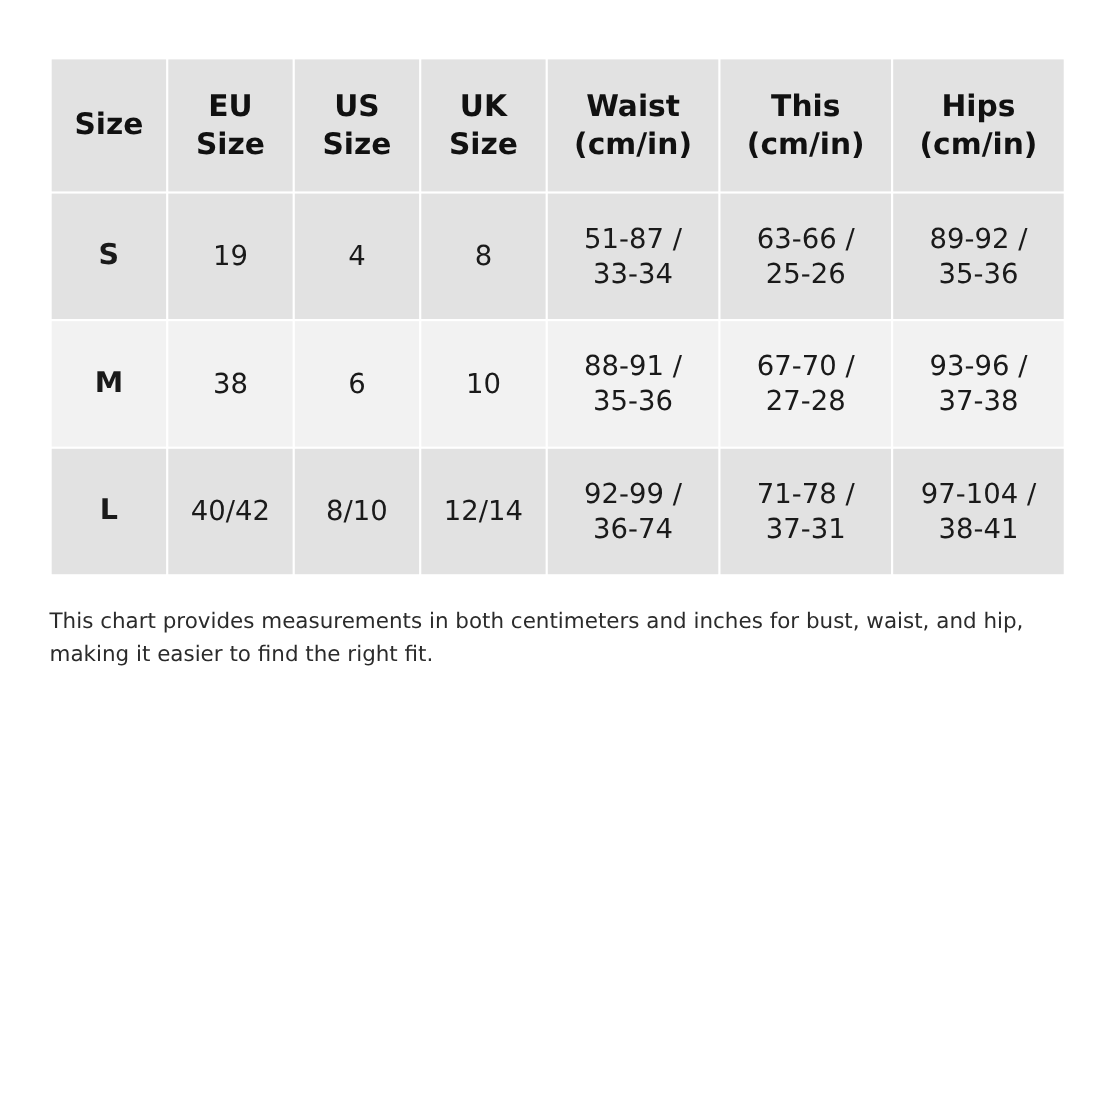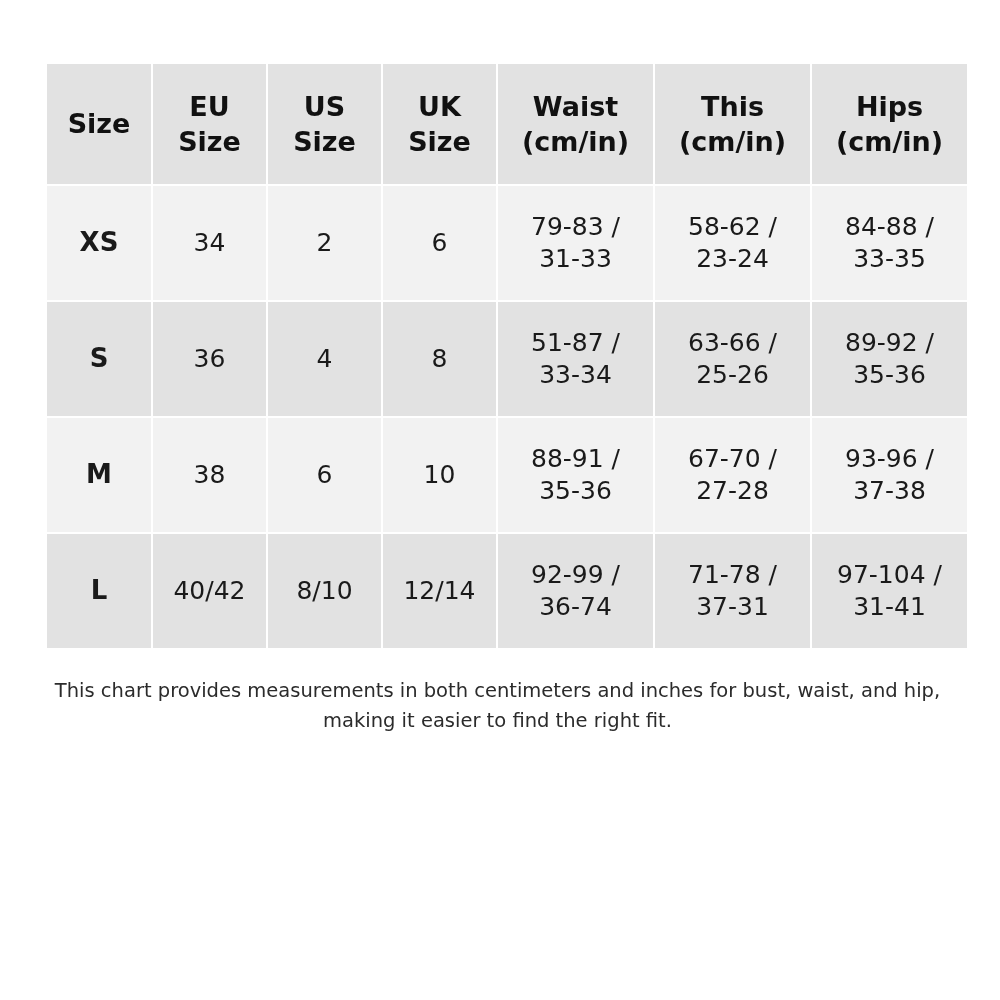--- a/index.html
+++ b/index.html
@@ -15,21 +15,20 @@
     position: relative;
     overflow: hidden;
   }
   .page {
     width: 1000px;
     height: 784px;
     box-sizing: border-box;
     padding: 52px 45px 0 45px;
     display: flex;
     flex-direction: column;
-    margin-top: 10px;
   }
   table.size-chart {
     border-collapse: separate;
     border-spacing: 2px;
     width: 910px;
     table-layout: fixed;
   }
   table.size-chart td,
   table.size-chart th {
     padding: 0;
@@ -70,21 +69,20 @@
     font-size: 26px;
   }
   tbody td .ln { display: block; }
 
   .footnote {
     margin-top: 26px;
     width: 905px;
     font-size: 19.5px;
     line-height: 1.55;
     color: #2b2b2b;
-    text-align: center;
   }
 </style>
 </head>
 <body>
 
 <div class="page">
 
   <table class="size-chart">
     <colgroup>
       <col class="c-size">
@@ -121,42 +119,24 @@
           <span class="hl">(cm/in)</span>
         </th>
         <th>
           <span class="hl">Hips</span>
           <span class="hl">(cm/in)</span>
         </th>
       </tr>
     </thead>
     <tbody>
 
-      <tr class="row-odd">
-        <td class="size-cell">XS</td>
-        <td>34</td>
-        <td>2</td>
-        <td>6</td>
-        <td>
-          <span class="ln">79-83 /</span>
-          <span class="ln">31-33</span>
-        </td>
-        <td>
-          <span class="ln">58-62 /</span>
-          <span class="ln">23-24</span>
-        </td>
-        <td>
-          <span class="ln">84-88 /</span>
-          <span class="ln">33-35</span>
-        </td>
-      </tr>
 
       <tr class="row-even">
         <td class="size-cell">S</td>
-        <td>36</td>
+        <td>19</td>
         <td>4</td>
         <td>8</td>
         <td>
           <span class="ln">51-87 /</span>
           <span class="ln">33-34</span>
         </td>
         <td>
           <span class="ln">63-66 /</span>
           <span class="ln">25-26</span>
         </td>
@@ -193,21 +173,21 @@
         <td>
           <span class="ln">92-99 /</span>
           <span class="ln">36-74</span>
         </td>
         <td>
           <span class="ln">71-78 /</span>
           <span class="ln">37-31</span>
         </td>
         <td>
           <span class="ln">97-104 /</span>
-          <span class="ln">31-41</span>
+          <span class="ln">38-41</span>
         </td>
       </tr>
 
 
 
     </tbody>
   </table>
 
   <div class="footnote">This chart provides measurements in both centimeters and inches for bust, waist, and hip, making it easier to find the right fit.</div>
 

